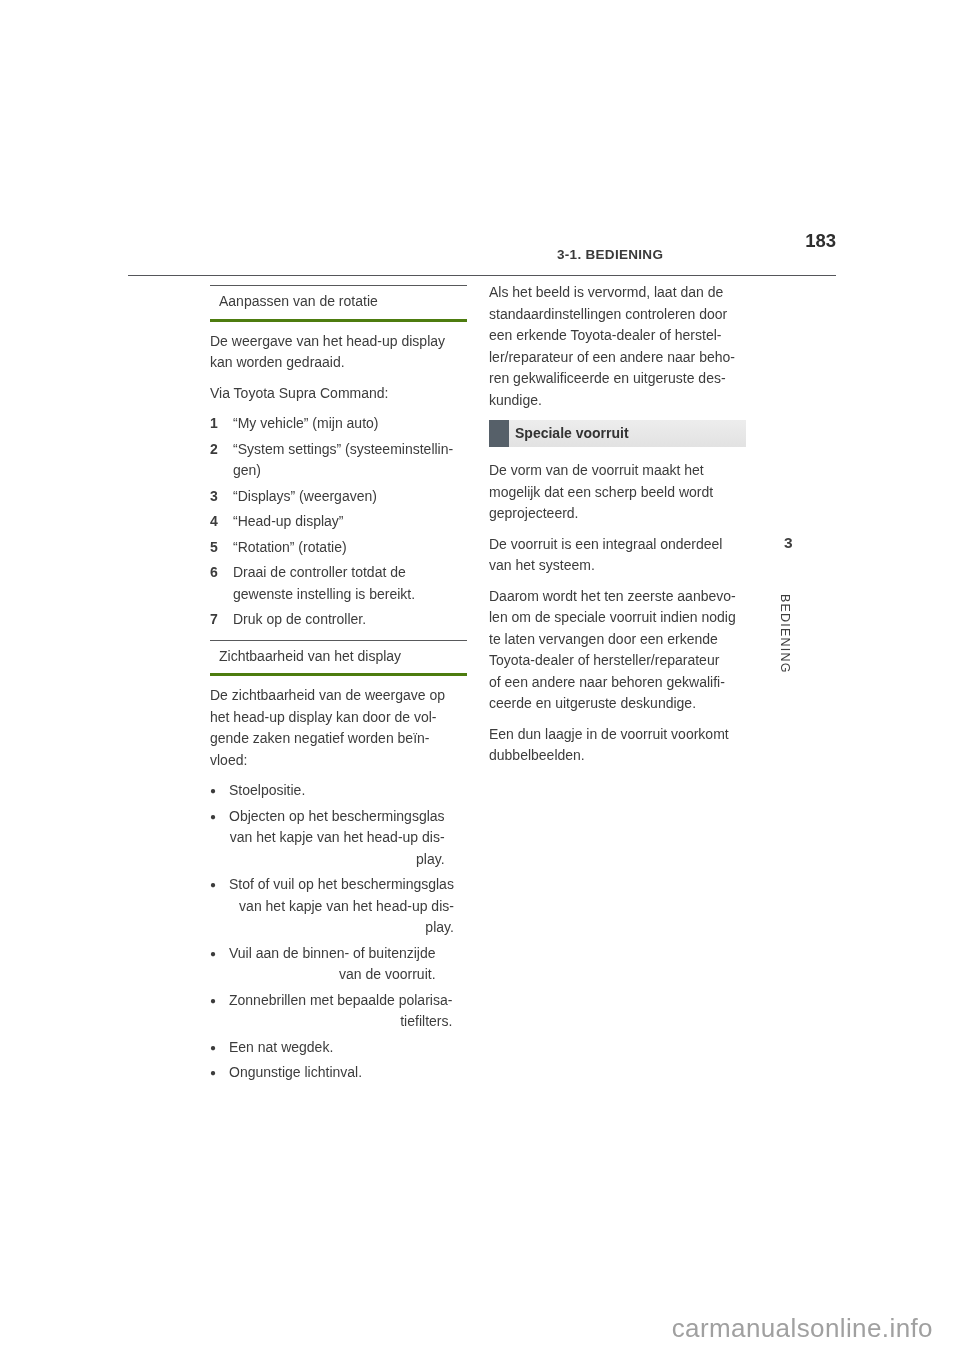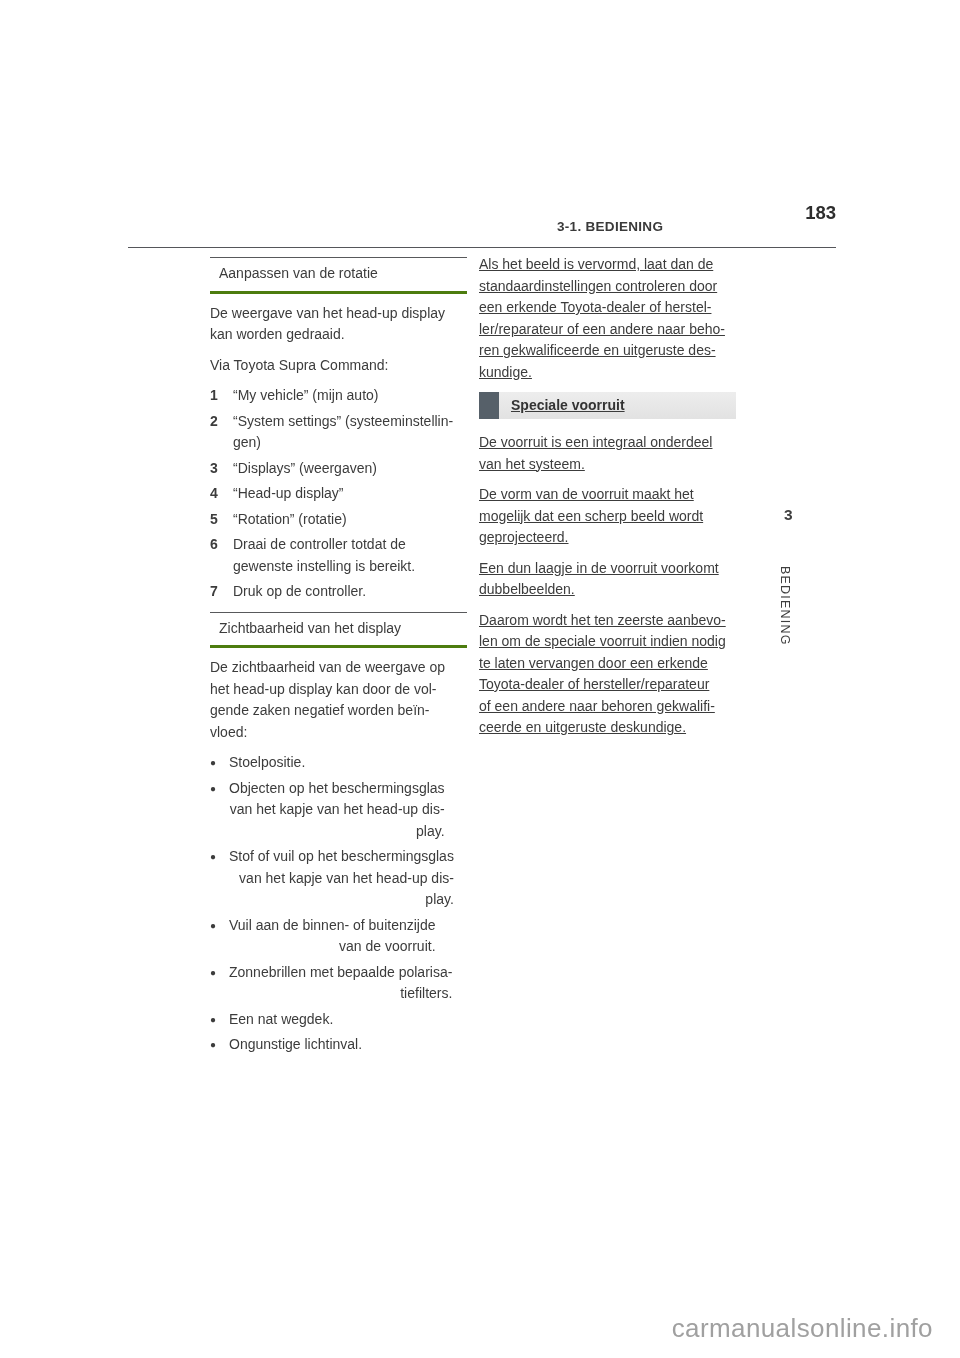--- a/index.html
+++ b/index.html
@@ -4,40 +4,40 @@
 <style>
   * { box-sizing: border-box; margin: 0; padding: 0; }
   html, body { width: 960px; height: 1358px; }
   body {
     position: relative;
     background: #ffffff;
     font-family: "Liberation Sans", "DejaVu Sans", sans-serif;
     color: #3c3c3c;
     overflow: hidden;
   }
-  .page { position: absolute; inset: 0; }
+  .page { position: absolute; inset: 0; margin-top: 28px; }
 
   
   .sec-title {
     position: absolute; left: 557px; top: 219px;
     font-size: 13.5px; font-weight: 700; letter-spacing: 0.3px; color: #3a3a3a;
   }
   .page-num {
     position: absolute; right: 124px; top: 202px;
     font-size: 18.5px; font-weight: 700; color: #2e2e2e;
   }
   .header-rule {
     position: absolute; left: 128px; top: 247px; width: 708px;
     border-top: 1.5px solid #55565a;
   }
 
   
   .col { position: absolute; font-size: 14px; line-height: 21.5px; }
   .col-left  { left: 210px; top: 257px; width: 268px; }
-  .col-right { left: 479px; top: 254px; width: 268px; text-decoration: underline; }
+  .col-right { left: 489px; top: 254px; width: 268px; }
 
   .p { white-space: pre-line; margin-bottom: 9px; }
 
   .sec-box {
     border-top: 1px solid #58595b;
     border-bottom: 3px solid #4d7c0f;
     padding: 5px 4px 6px 9px;
     margin-bottom: 9px;
     width: 257px;
     font-size: 14px; color: #3c3c3c;
@@ -56,21 +56,21 @@
 
   .notice {
     display: flex; align-items: stretch;
     width: 257px; height: 27px;
     background: linear-gradient(#ededed, #e2e2e2);
     margin: 5px 0 13px 0;
   }
   .notice-accent { width: 20px; background: #566069; }
   .notice-title {
     font-weight: 700; font-size: 14px; line-height: 27px;
-    padding-left: 12px; color: #333333;
+    padding-left: 6px; color: #333333;
   }
 
   
   .tab-num {
     position: absolute; left: 784px; top: 506px;
     font-size: 15.5px; font-weight: 700; color: #3f3f3f;
   }
   .tab-label {
     position: absolute; left: 778px; top: 566px;
     writing-mode: vertical-rl;
@@ -189,33 +189,33 @@
 een erkende Toyota-dealer of herstel-
 ler/reparateur of een andere naar beho-
 ren gekwalificeerde en uitgeruste des-
 kundige.</p>
 
     <div class="notice">
       <span class="notice-accent"></span>
       <span class="notice-title">Speciale voorruit</span>
     </div>
 
-    <p class="p">De voorruit is een integraal onderdeel
-van het systeem.</p>
     <p class="p">De vorm van de voorruit maakt het
 mogelijk dat een scherp beeld wordt
 geprojecteerd.</p>
-    <p class="p">Een dun laagje in de voorruit voorkomt
-dubbelbeelden.</p>
+    <p class="p">De voorruit is een integraal onderdeel
+van het systeem.</p>
     <p class="p">Daarom wordt het ten zeerste aanbevo-
 len om de speciale voorruit indien nodig
 te laten vervangen door een erkende
 Toyota-dealer of hersteller/reparateur
 of een andere naar behoren gekwalifi-
 ceerde en uitgeruste deskundige.</p>
+    <p class="p">Een dun laagje in de voorruit voorkomt
+dubbelbeelden.</p>
 
   </div>
 
   <div class="tab-num">3</div>
   <div class="tab-label">BEDIENING</div>
 
   <div class="watermark">carmanualsonline.info</div>
 
 </div>
 

